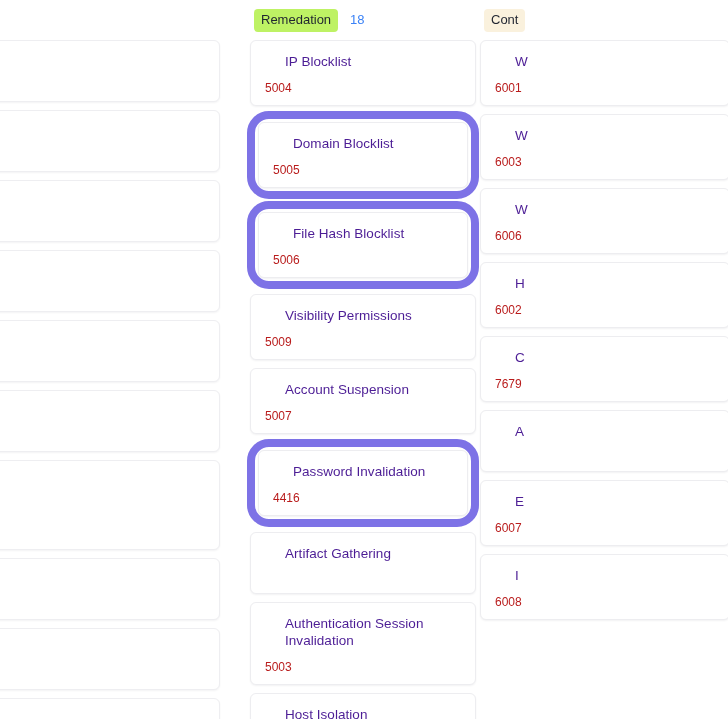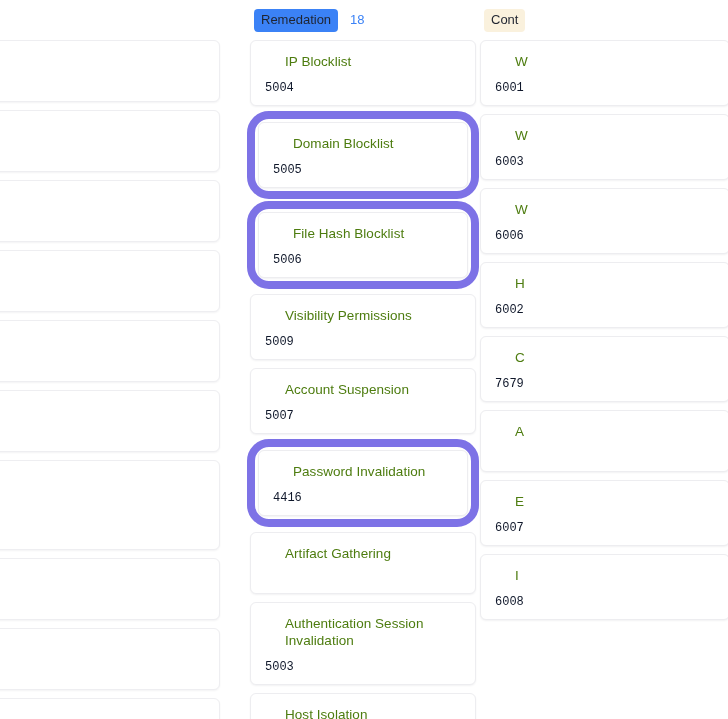--- a/index.html
+++ b/index.html
@@ -43,21 +43,21 @@
   .col-title {
     font-size: 13px;
     line-height: 16px;
     font-weight: 400;
     color: #1f2430;
     padding: 3px 7px 4px 7px;
     border-radius: 4px;
     white-space: nowrap;
   }
 
-  .badge-remediation { background: #3b82f6; text-align: right; }
+  .badge-remediation { background: #bef264; text-align: right; }
   .badge-containment { background: #faf1dd; }
 
   .col-count {
     font-size: 13px;
     color: #3b82f6;
     margin-left: 12px;
     line-height: 16px;
   }
 
   
@@ -116,31 +116,30 @@
     background: #2f6fd0;
     transform: rotate(45deg);
     margin-top: 4px;
     margin-left: 1px;
     border-radius: 1px;
   }
 
   .card-title {
     font-size: 13.5px;
     line-height: 17px;
-    color: #4d7c0f;
+    color: #4c1d95;
     font-weight: 400;
     letter-spacing: 0.05px;
   }
 
   .card-id {
     margin-top: 11px;
     font-size: 12px;
     line-height: 14px;
-    color: #0f172a;
-    font-family: Liberation Mono, monospace;
+    color: #b91c1c;
   }
 
   
   .ghost-card {
     background: #ffffff;
     border: 1px solid #eeeef1;
     border-radius: 6px;
     box-shadow: 0 1px 2px rgba(16,24,40,0.05);
     box-sizing: border-box;
   }

